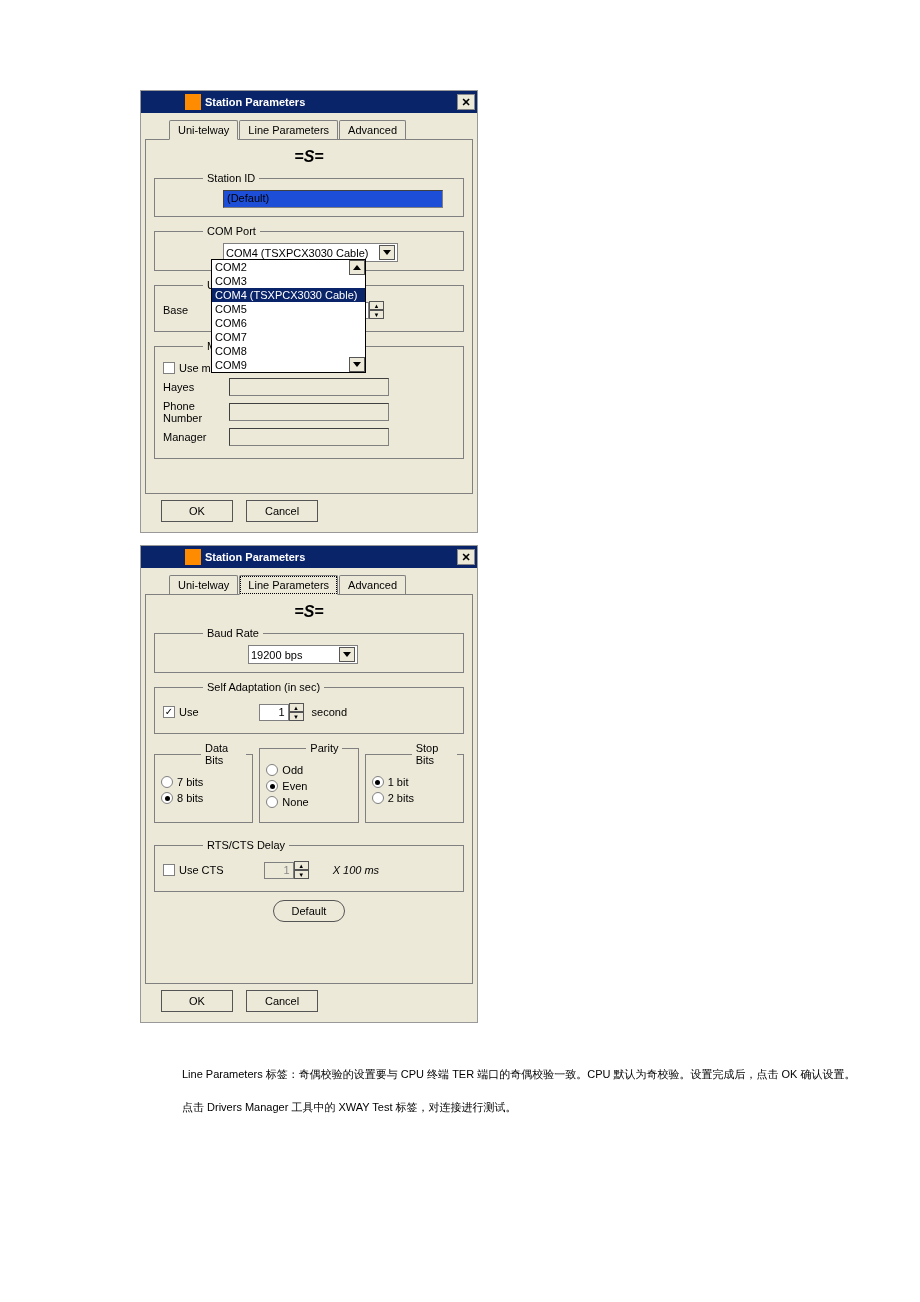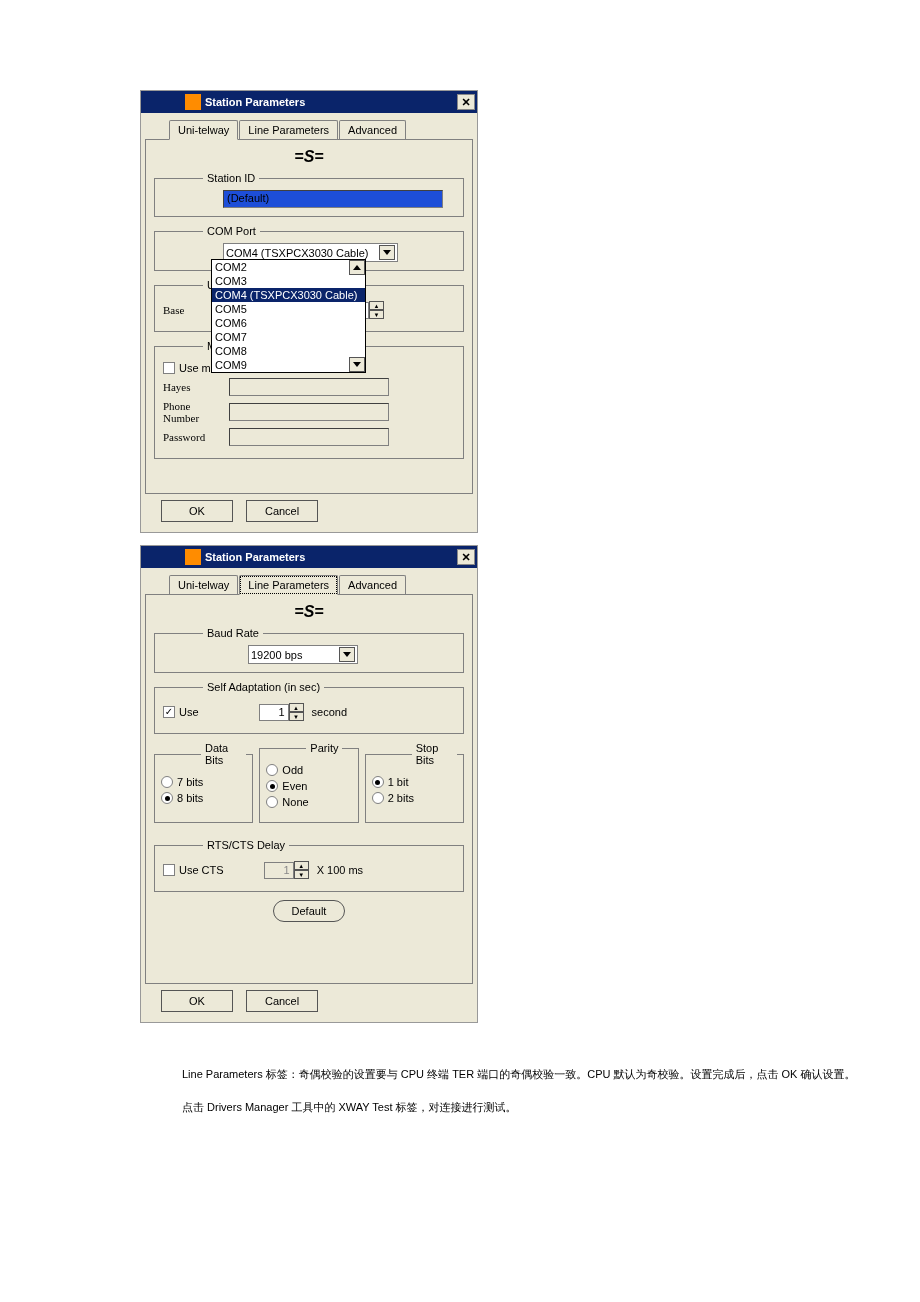--- a/index.html
+++ b/index.html
@@ -32,21 +32,21 @@
     .scroll-arrow { position:absolute; right:0; width:16px; height:15px; background:#ece9d8; border:1px solid #555; display:flex; align-items:center; justify-content:center; }
     .scroll-arrow.up { top:0; }
     .scroll-arrow.down { bottom:0; }
     .arrow-up::after { content:""; display:block; width:0;height:0;border-left:4px solid transparent;border-right:4px solid transparent;border-bottom:5px solid #000; }
     .spinner { display:inline-flex; align-items:center; vertical-align:middle;}
     .spinner-input { width:30px; height:17px; background:#fff; border:1px solid #808080; text-align:right; padding:1px 3px; }
     .spinner-input.disabled { background:#ece9d8; color:#888; }
     .spinner-btns { display:flex; flex-direction:column; }
     .spinner-btn { width:15px; height:9px; background:#ece9d8; border:1px solid #555; display:flex; align-items:center; justify-content:center; cursor:pointer; font-size:6px; }
     .row { display:flex; align-items:center; margin:4px 0; }
-    .row-label { width:66px;font-family:Liberation Serif, serif; }
+    .row-label { width:66px; }
     .checkbox { width:12px; height:12px; background:#fff; border:1px solid #808080; display:inline-flex; align-items:center; justify-content:center; margin-right:4px; vertical-align:middle; }
     .checkbox.checked::after { content:"✓"; font-size:10px; line-height:10px; }
     .radio { width:12px; height:12px; border:1px solid #808080; border-radius:50%; background:#fff; display:inline-flex; align-items:center; justify-content:center; margin-right:4px; vertical-align:middle; }
     .radio.checked::after { content:""; width:5px; height:5px; background:#000; border-radius:50%; }
     .button-row { margin: 6px 10px 10px 20px; }
     .btn { width:72px; height:22px; background:#ece9d8; border:1px solid #555; cursor:pointer; margin-right:10px; }
     .btn.center { display:block; margin:8px auto 0;border-radius:11px; }
     .three-col { display:flex; gap:6px; }
     .three-col fieldset { flex:1; min-width:0; }
     .small-fs { padding: 6px 6px 10px 6px; }
@@ -123,21 +123,21 @@
       </div>
       <div class="row">
         <span class="row-label">Hayes</span>
         <div class="input-text disabled" style="width:160px;"></div>
       </div>
       <div class="row">
         <span class="row-label">Phone Number</span>
         <div class="input-text disabled" style="width:160px;"></div>
       </div>
       <div class="row">
-        <span class="row-label">Password</span>
+        <span class="row-label">Manager</span>
         <div class="input-text disabled" style="width:160px;"></div>
       </div>
     </fieldset>
   </div>
   <div class="button-row">
     <button class="btn">OK</button>
     <button class="btn">Cancel</button>
   </div>
 </div>
 
@@ -228,21 +228,21 @@
       <div class="row">
         <span class="checkbox"></span>
         <span style="margin-right:40px;">Use CTS</span>
         <span class="spinner">
           <div class="spinner-input disabled">1</div>
           <div class="spinner-btns">
             <div class="spinner-btn">▲</div>
             <div class="spinner-btn">▼</div>
           </div>
         </span>
-        <span style="margin-left:8px;">X 100 ms</span>
+        <span style="margin-left:24px;font-style:italic;">X 100 ms</span>
       </div>
     </fieldset>
 
     <button class="btn center">Default</button>
   </div>
   <div class="button-row">
     <button class="btn">OK</button>
     <button class="btn">Cancel</button>
   </div>
 </div>

